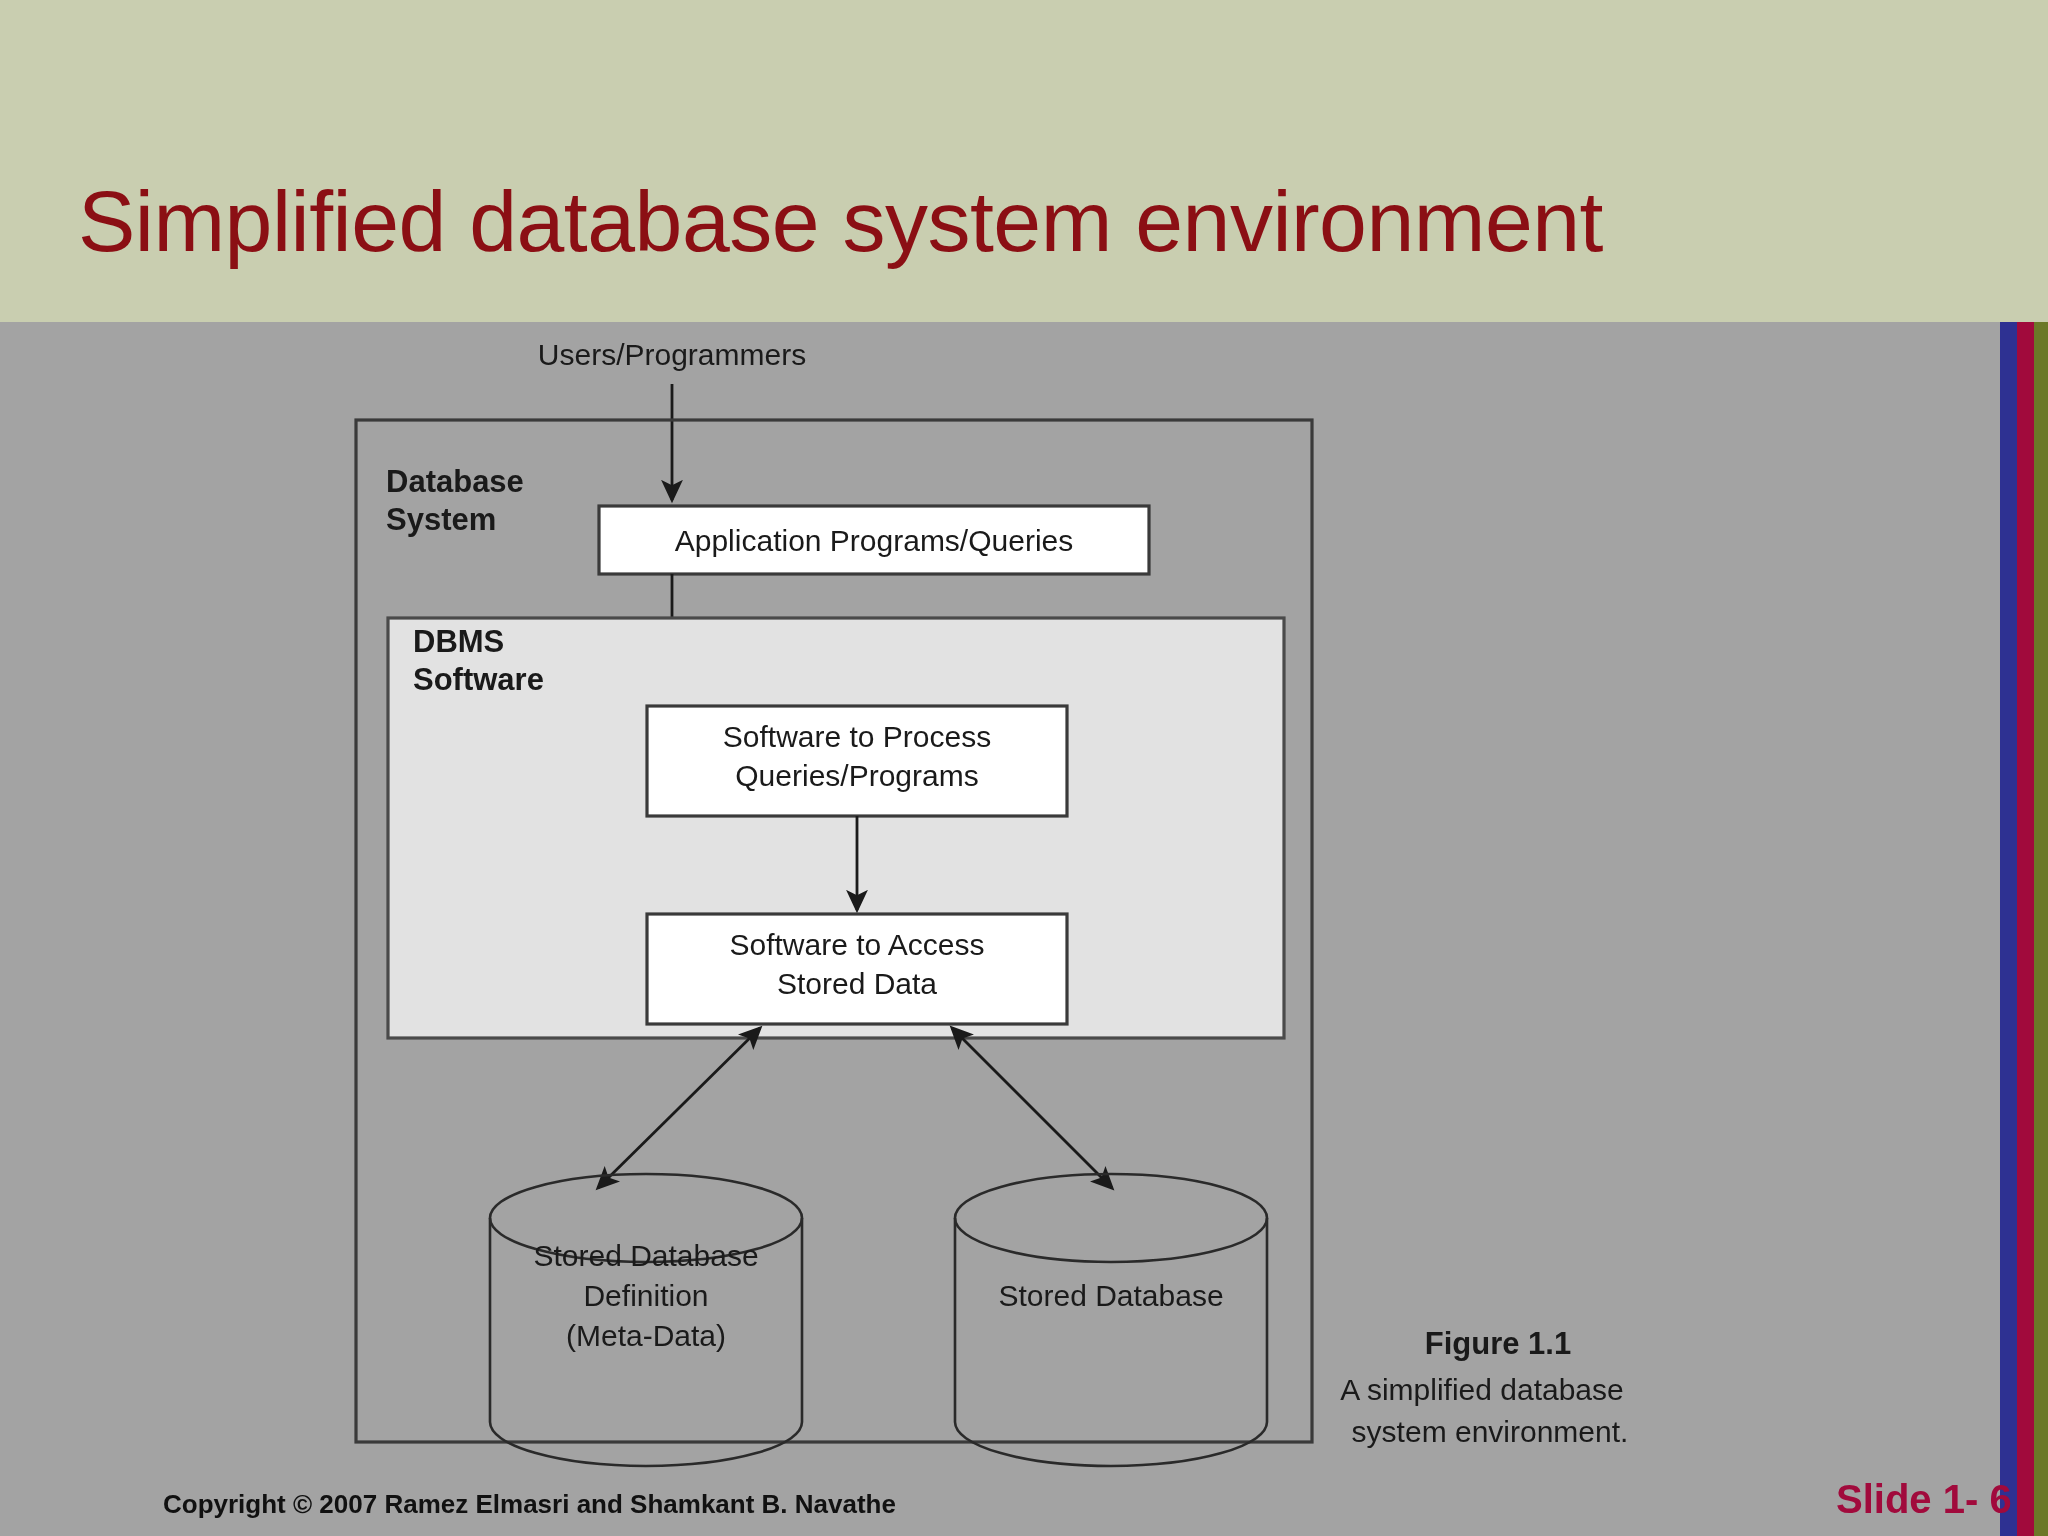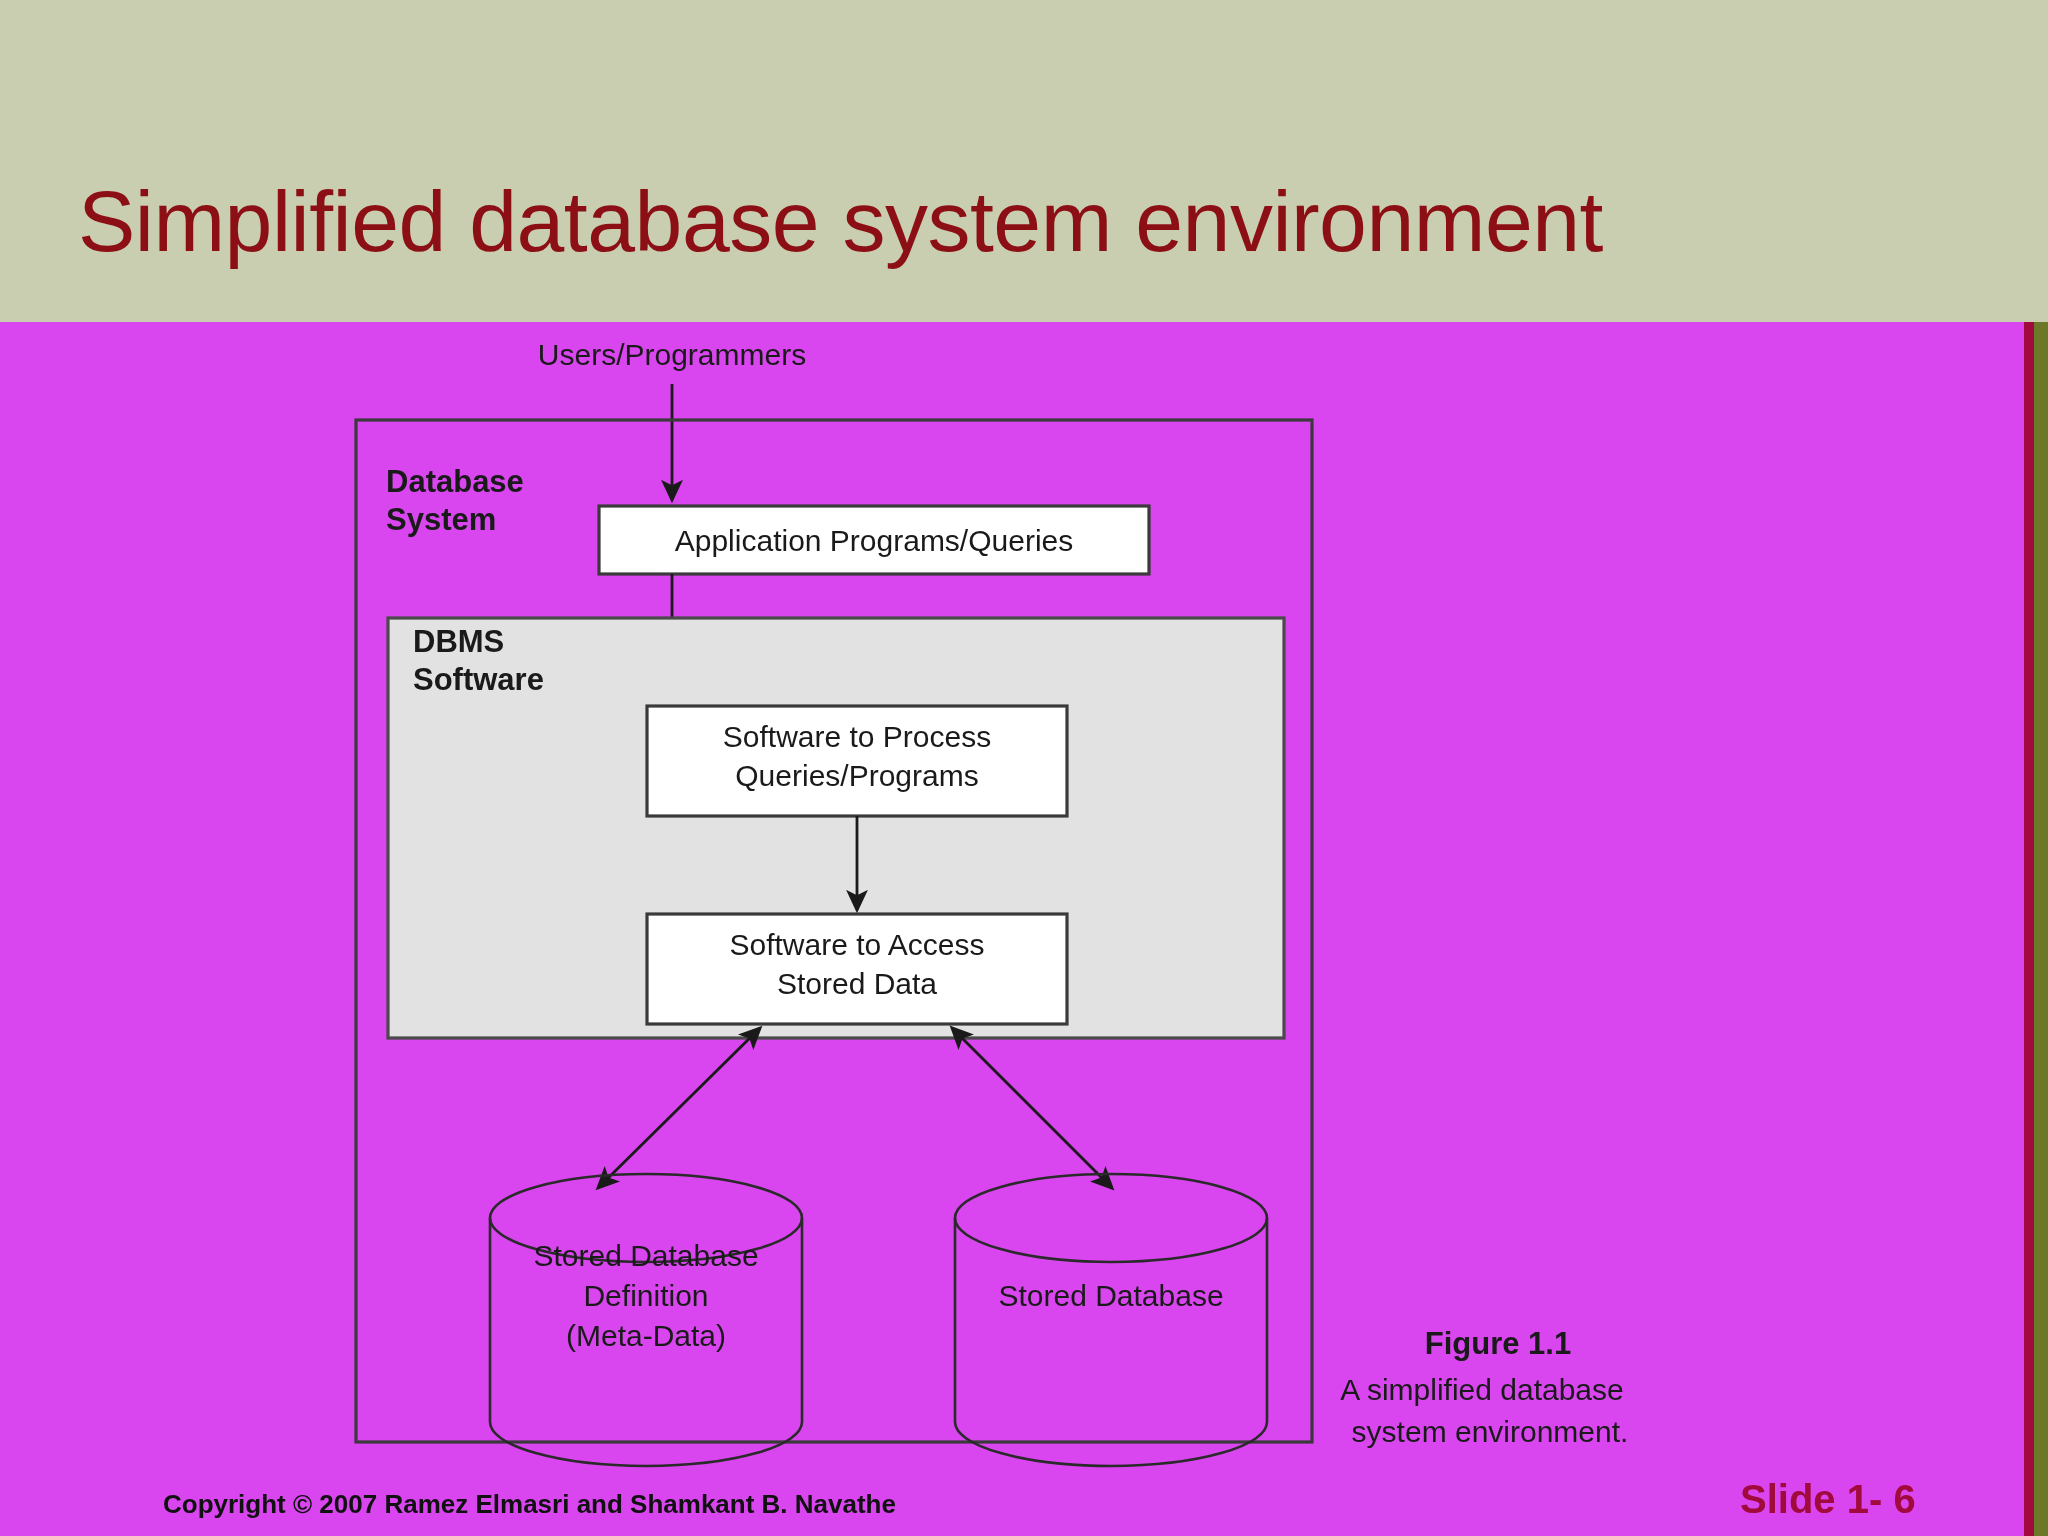--- a/index.html
+++ b/index.html
@@ -49,22 +49,21 @@
   .bar-red   { width: 17px; background: #a10a3c; }
   .bar-olive { width: 14px; background: #6b7828; }
 
   
   #body-area {
     position: absolute;
     left: 0;
     top: 322px;
     width: 2000px;
     height: 1214px;
-    background: #d946ef;
-    padding-left: 24px;
+    background: #a3a3a3;
   }
 
   
   #diagram-svg {
     position: absolute;
     left: 0;
     top: 0;
     width: 2000px;
     height: 1214px;
   }
@@ -87,21 +86,21 @@
     position: absolute;
     left: 163px;
     top: 1489px;
     font-size: 26px;
     color: #111111;
     white-space: nowrap;
     font-weight: bold;
   }
   #slide-number {
     position: absolute;
-    left: 1740px;
+    left: 1836px;
     top: 1477px;
     font-size: 40px;
     font-weight: bold;
     color: #a10a3c;
     white-space: nowrap;
   }
 </style>
 </head>
 <body>
 

